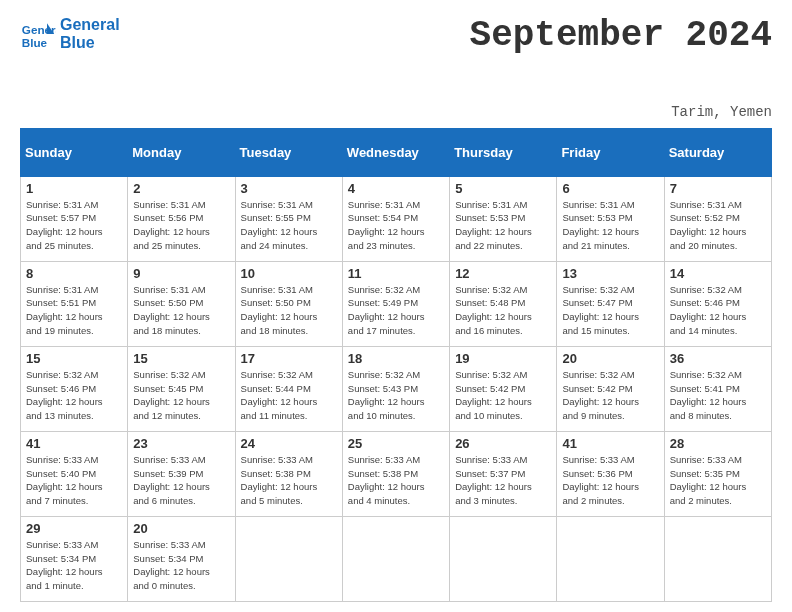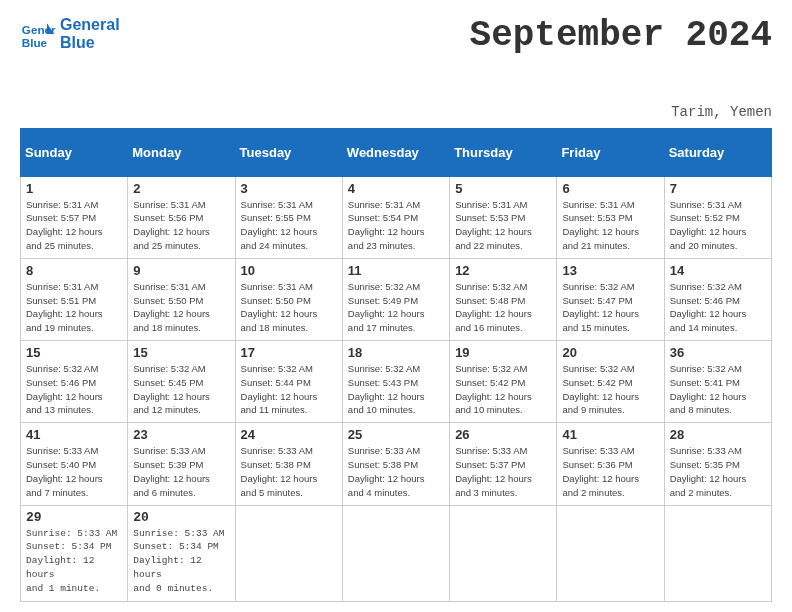--- a/index.html
+++ b/index.html
@@ -68,21 +68,20 @@
       border: 1px solid #ccc;
       vertical-align: top;
       padding: 4px 5px;
       font-size: 9.5px;
       color: #333;
       background: #fff;
       height: 80px;
     }
     .calendar tr:last-child td {
       height: 70px;
-      font-family: Liberation Mono, monospace;
     }
     .day-num {
       font-size: 13px;
       font-weight: bold;
       color: #333;
       display: block;
       margin-bottom: 2px;
     }
     .day-info {
       line-height: 1.45;

